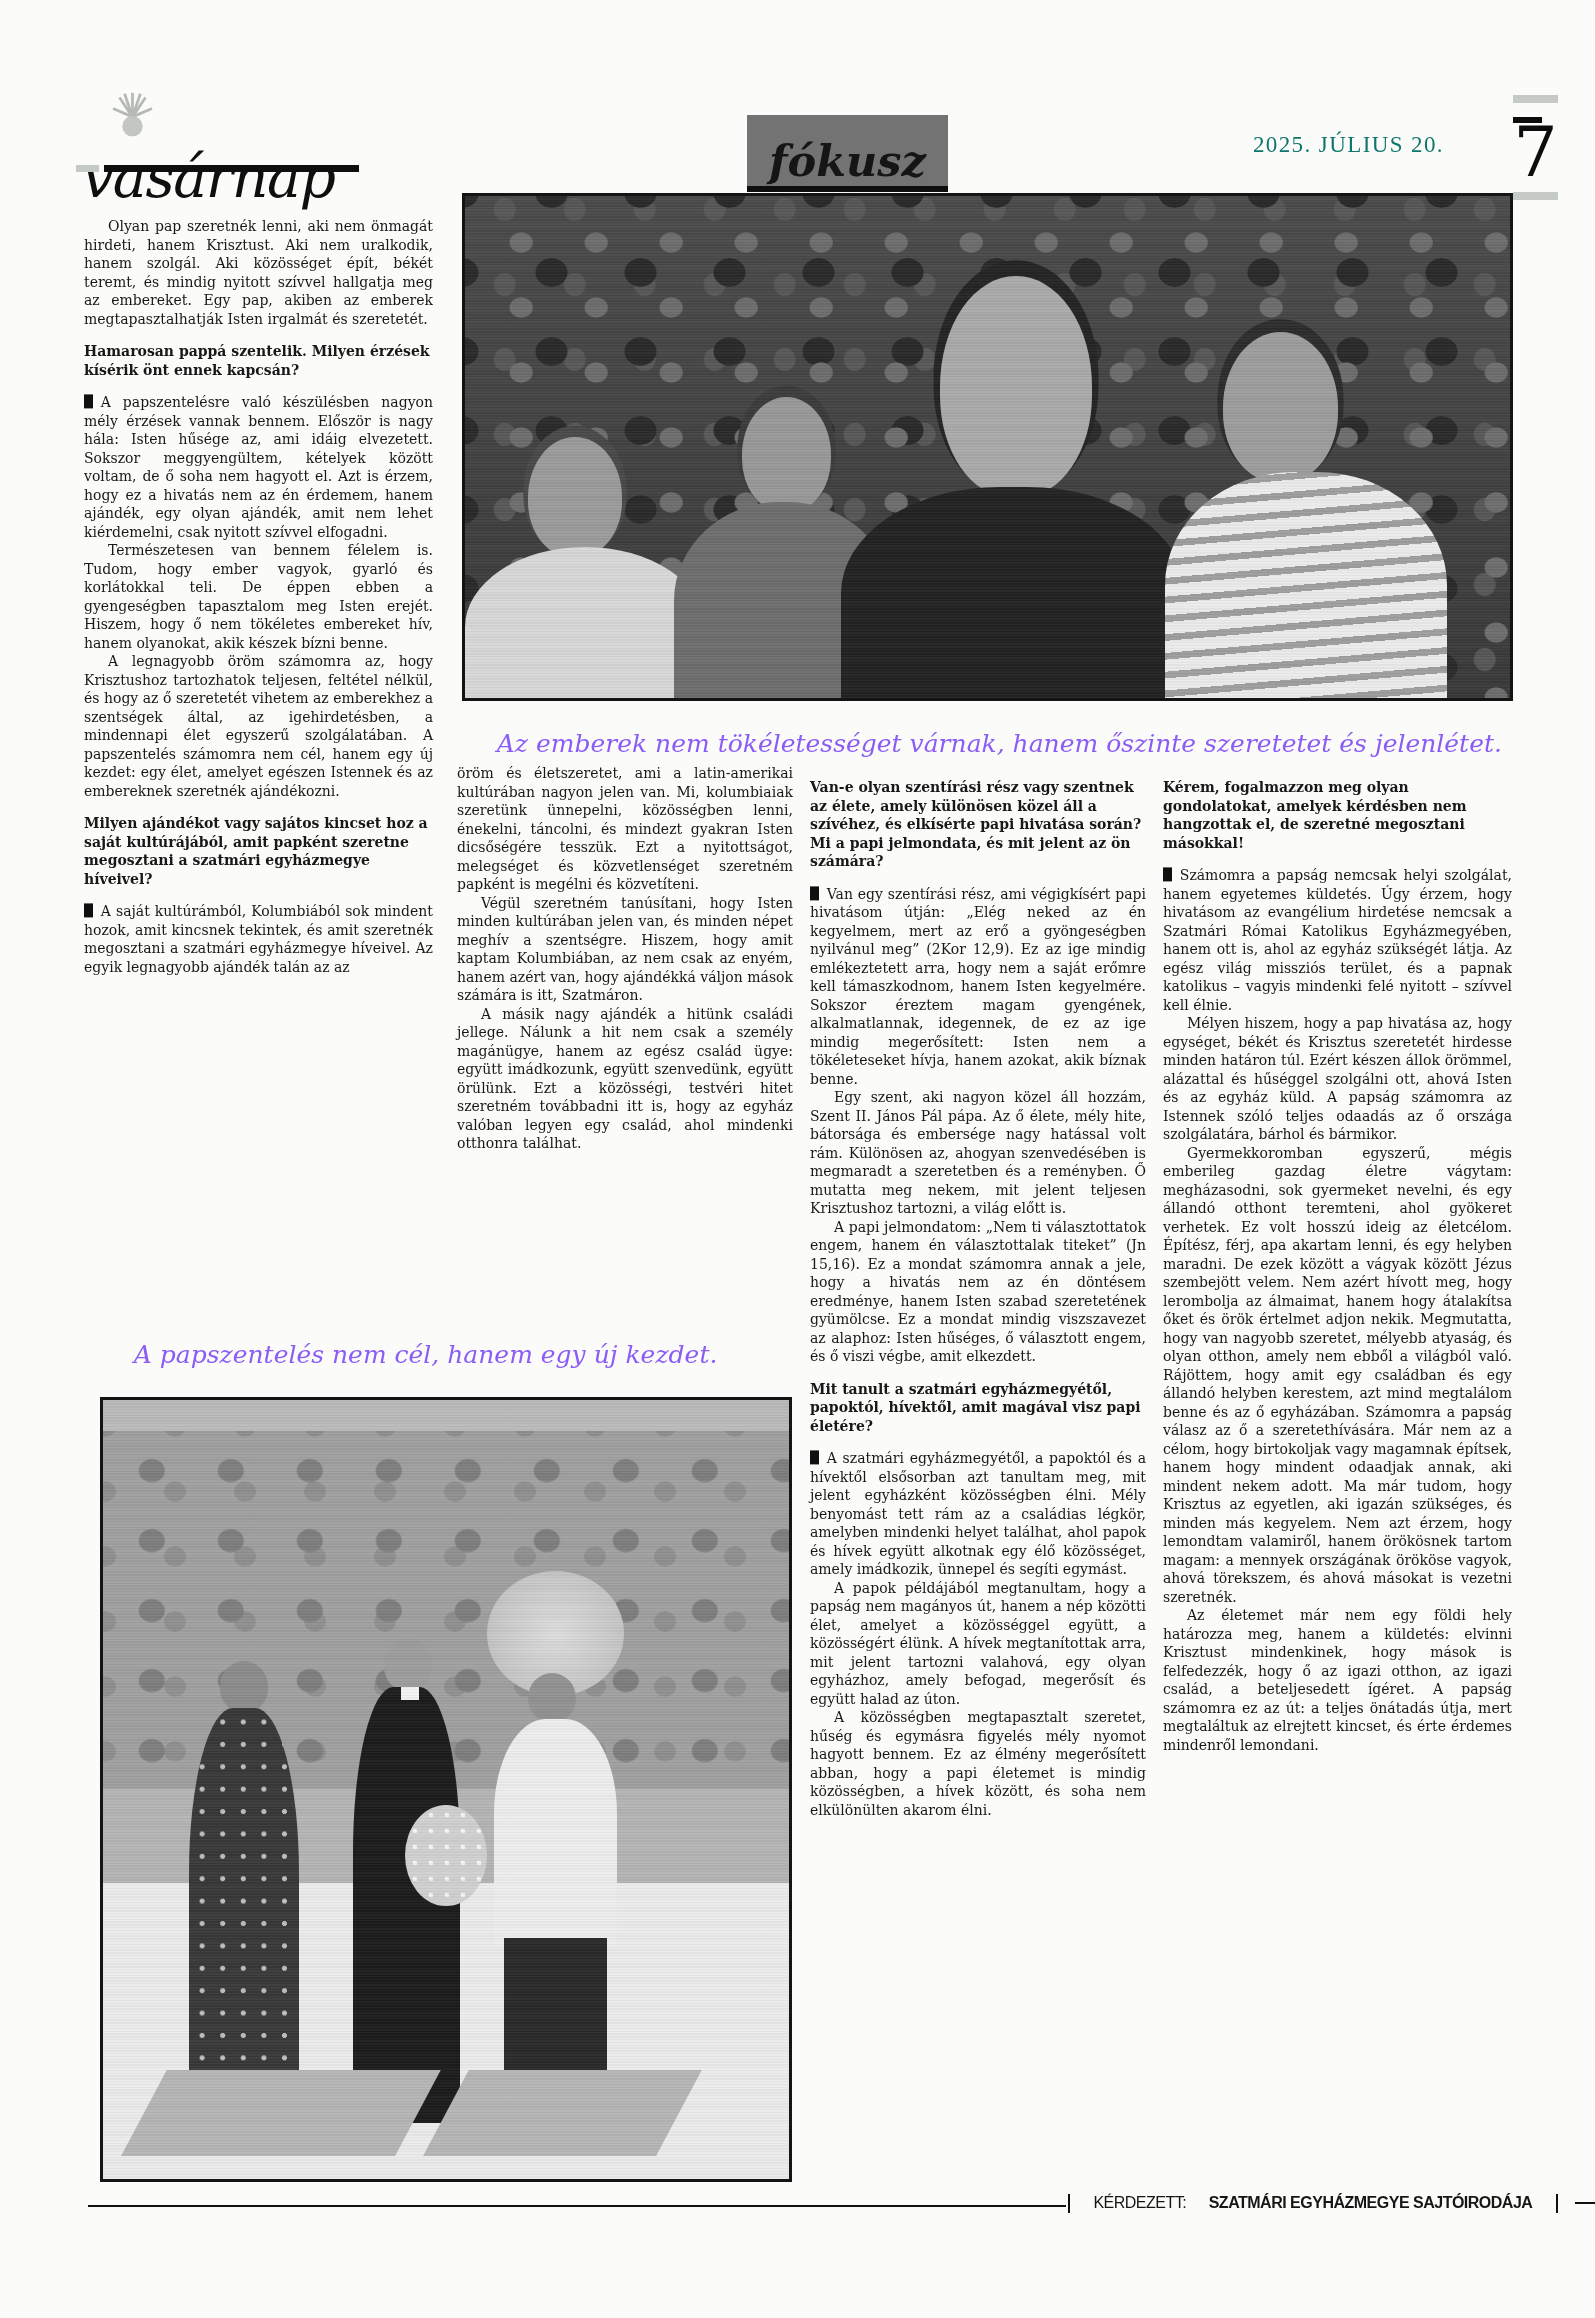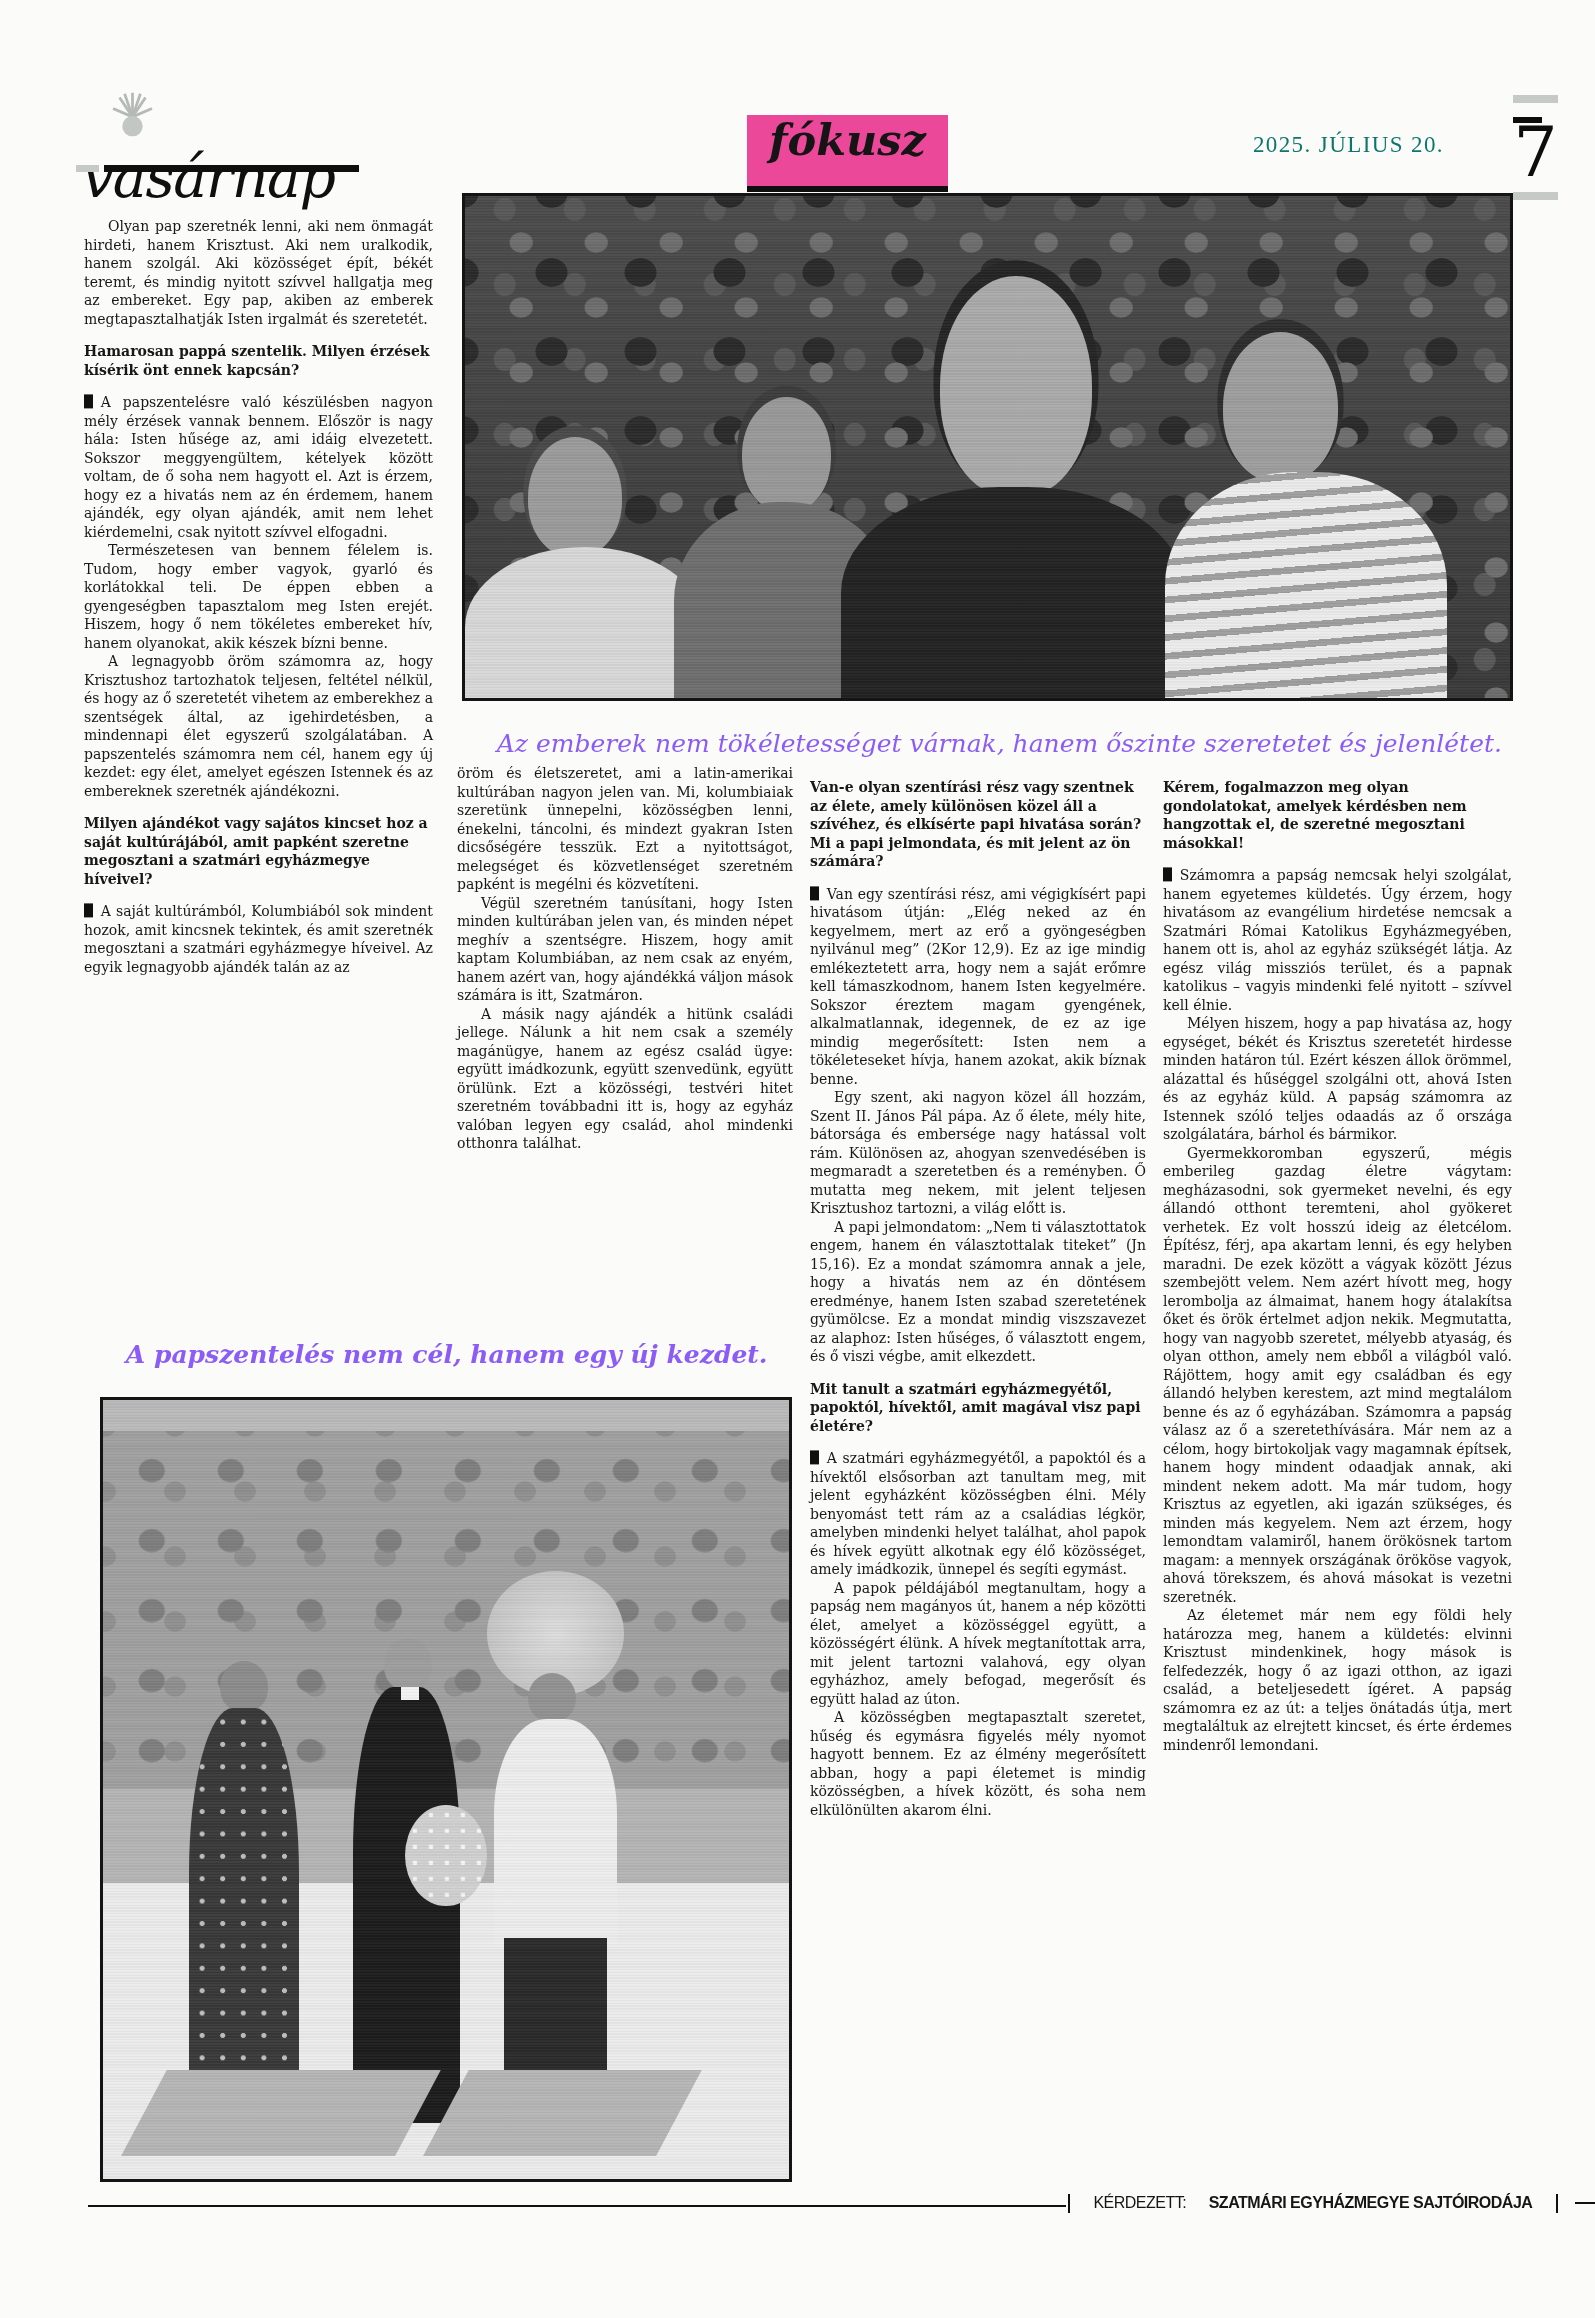--- a/index.html
+++ b/index.html
@@ -5,22 +5,22 @@
 <style>
   html,body{margin:0;padding:0;background:#e8e8e6;}
   #page{position:relative;width:1595px;height:2319px;background:#fbfbf9;color:#1b1b1b;
         font-family:"DejaVu Serif",serif;overflow:hidden;}
   
   #masthead{position:absolute;left:82px;top:105px;font-style:italic;font-weight:500;
             font-size:57px;line-height:1;letter-spacing:-1.4px;color:#0f0f0f;margin-top:44px;}
   #masthead-sun{position:absolute;left:109px;top:90px;}
   #masthead-rule{position:absolute;left:104px;top:165px;width:255px;height:6.5px;background:#0f0f0f;}
   #masthead-dash{position:absolute;left:76px;top:165px;width:23.4px;height:6.5px;background:#c6cac7;}
-  #fokusz-box{position:absolute;left:747px;top:115px;width:201px;height:71px;background:#ec4899;
-              border-bottom:6.5px solid #0e0e0e;display:flex;align-items:flex-start;justify-content:center;}
+  #fokusz-box{position:absolute;left:747px;top:115px;width:201px;height:71px;background:#737373;
+              border-bottom:6.5px solid #0e0e0e;display:flex;align-items:flex-end;justify-content:center;}
   #fokusz-box .t{font-style:italic;font-weight:bold;font-size:43px;color:#151515;}
   #issue-date{position:absolute;right:151px;top:132px;font-family:"Liberation Serif",serif;
               font-size:23px;letter-spacing:1.4px;color:#0f766e;white-space:nowrap;}
   #folio{position:absolute;left:1513px;top:95px;width:47px;}
   #folio .gdash{width:45px;height:7.5px;background:#c6cac7;}
   #folio .bbar{width:29px;height:6px;background:#0d0d0d;margin-top:14.5px;}
   #folio .num{font-size:70px;line-height:0.95;margin-top:-3.7px;text-align:center;width:45px;color:#0d0d0d;}
   #folio .gdash2{width:45px;height:7.5px;background:#c6cac7;margin-top:6.5px;}
   
   .photo{position:absolute;border:3.3px solid #161616;box-sizing:border-box;overflow:hidden;
@@ -35,21 +35,21 @@
      background:
        linear-gradient(180deg,#b9b9b4 0 6%,#9d9d98 6% 48%,#b3b3ae 48% 62%,#e9e9e4 62% 100%);}
   .ph-el{position:absolute;}
   .head{border-radius:50% 50% 46% 46%;}
   .grain{position:absolute;inset:0;background:repeating-linear-gradient(0deg,rgba(255,255,255,.035) 0 1.4px,rgba(0,0,0,.035) 1.4px 2.8px);}
   
   .pullquote{position:absolute;display:flex;align-items:flex-start;}
   .pq-rule{width:2.8px;background:#1c1c1c;flex:0 0 2.8px;}
   .pq-text{font-style:italic;font-size:25px;line-height:1.2;color:#8b5cf6;white-space:nowrap;padding-left:31px;padding-top:6.5px;}
   #pullquote-1{left:463px;top:722px;height:52px;}
-  #pullquote-2{left:92px;top:1333px;height:50px;font-weight:bold;}
+  #pullquote-2{left:100px;top:1333px;height:50px;}
   
   .col{position:absolute;font-size:14px;line-height:18.5px;text-align:justify;color:#181818;}
   #col-1{left:84px;top:217px;width:349px;}
   #col-2{left:457px;top:764px;width:336px;}
   #col-3{left:810px;top:764px;width:336px;}
   #col-4{left:1163px;top:764px;width:349px;}
   .blk{margin:0;}
   .blk.p{text-indent:24px;}
   .blk.q{font-weight:bold;margin:14px 0;text-align:left;}
   .amark{display:inline-block;width:9.3px;height:14px;background:#101010;margin-right:7.5px;transform:translateY(1.4px);}

